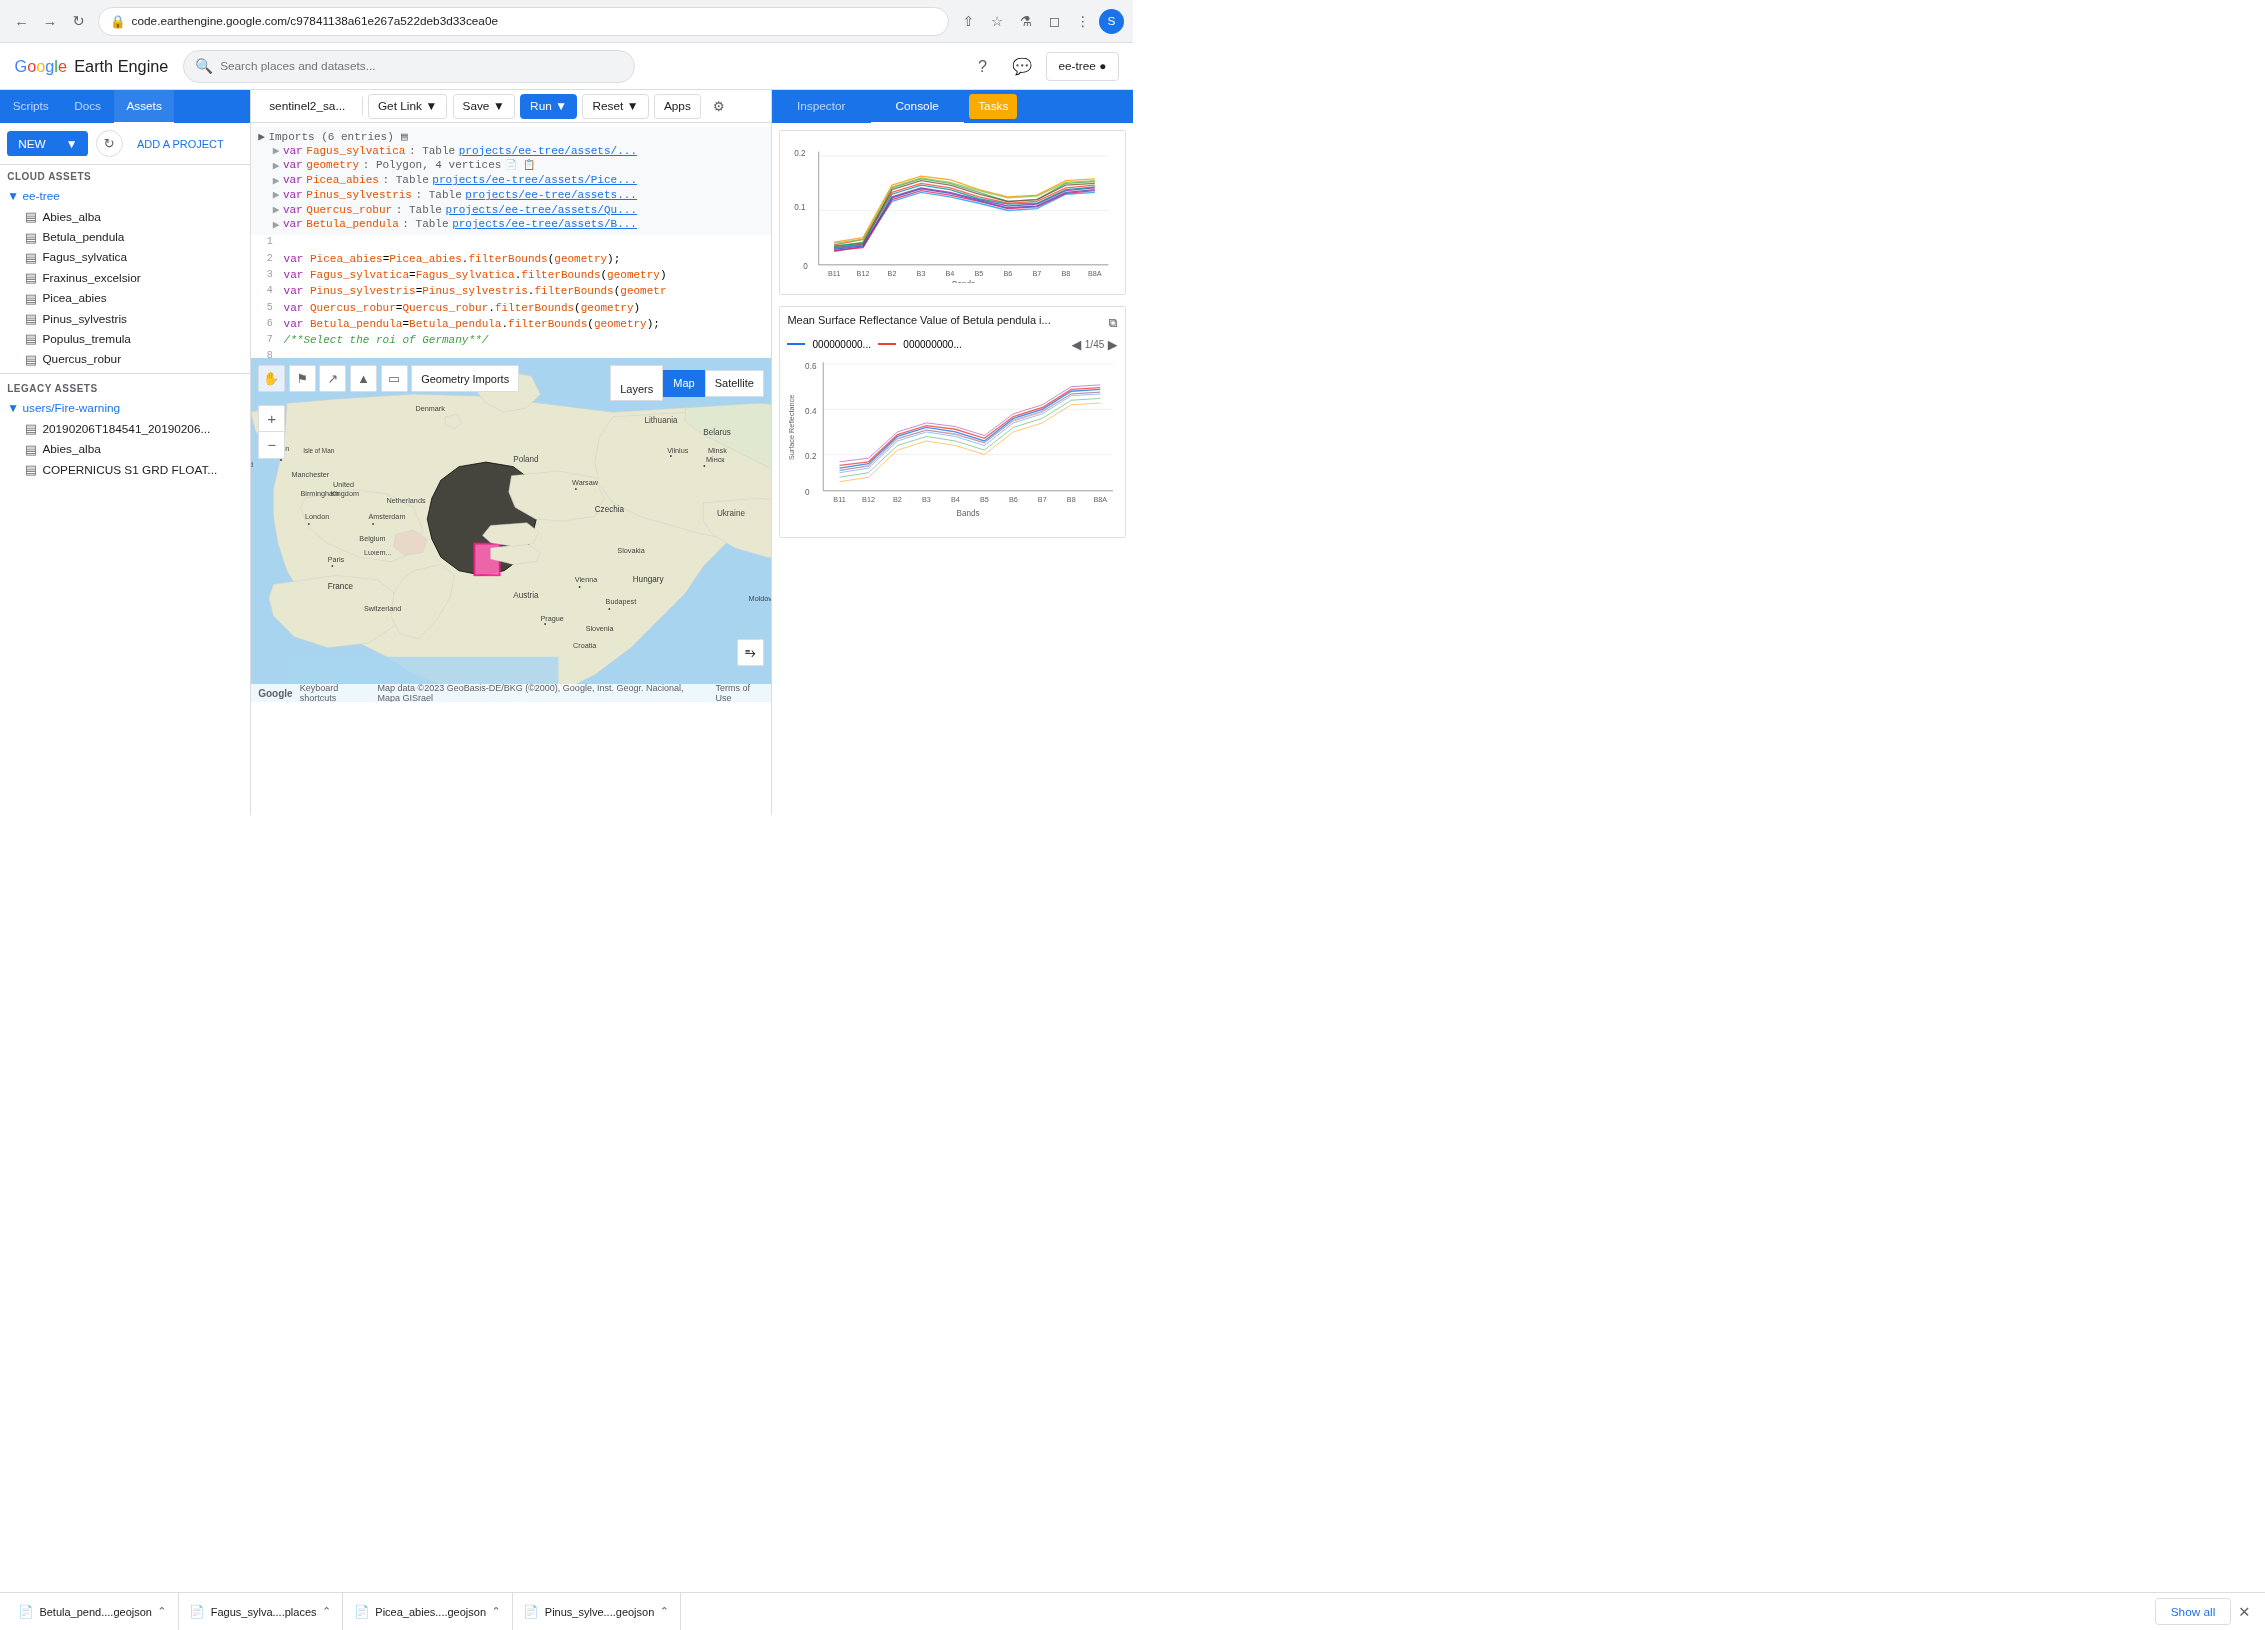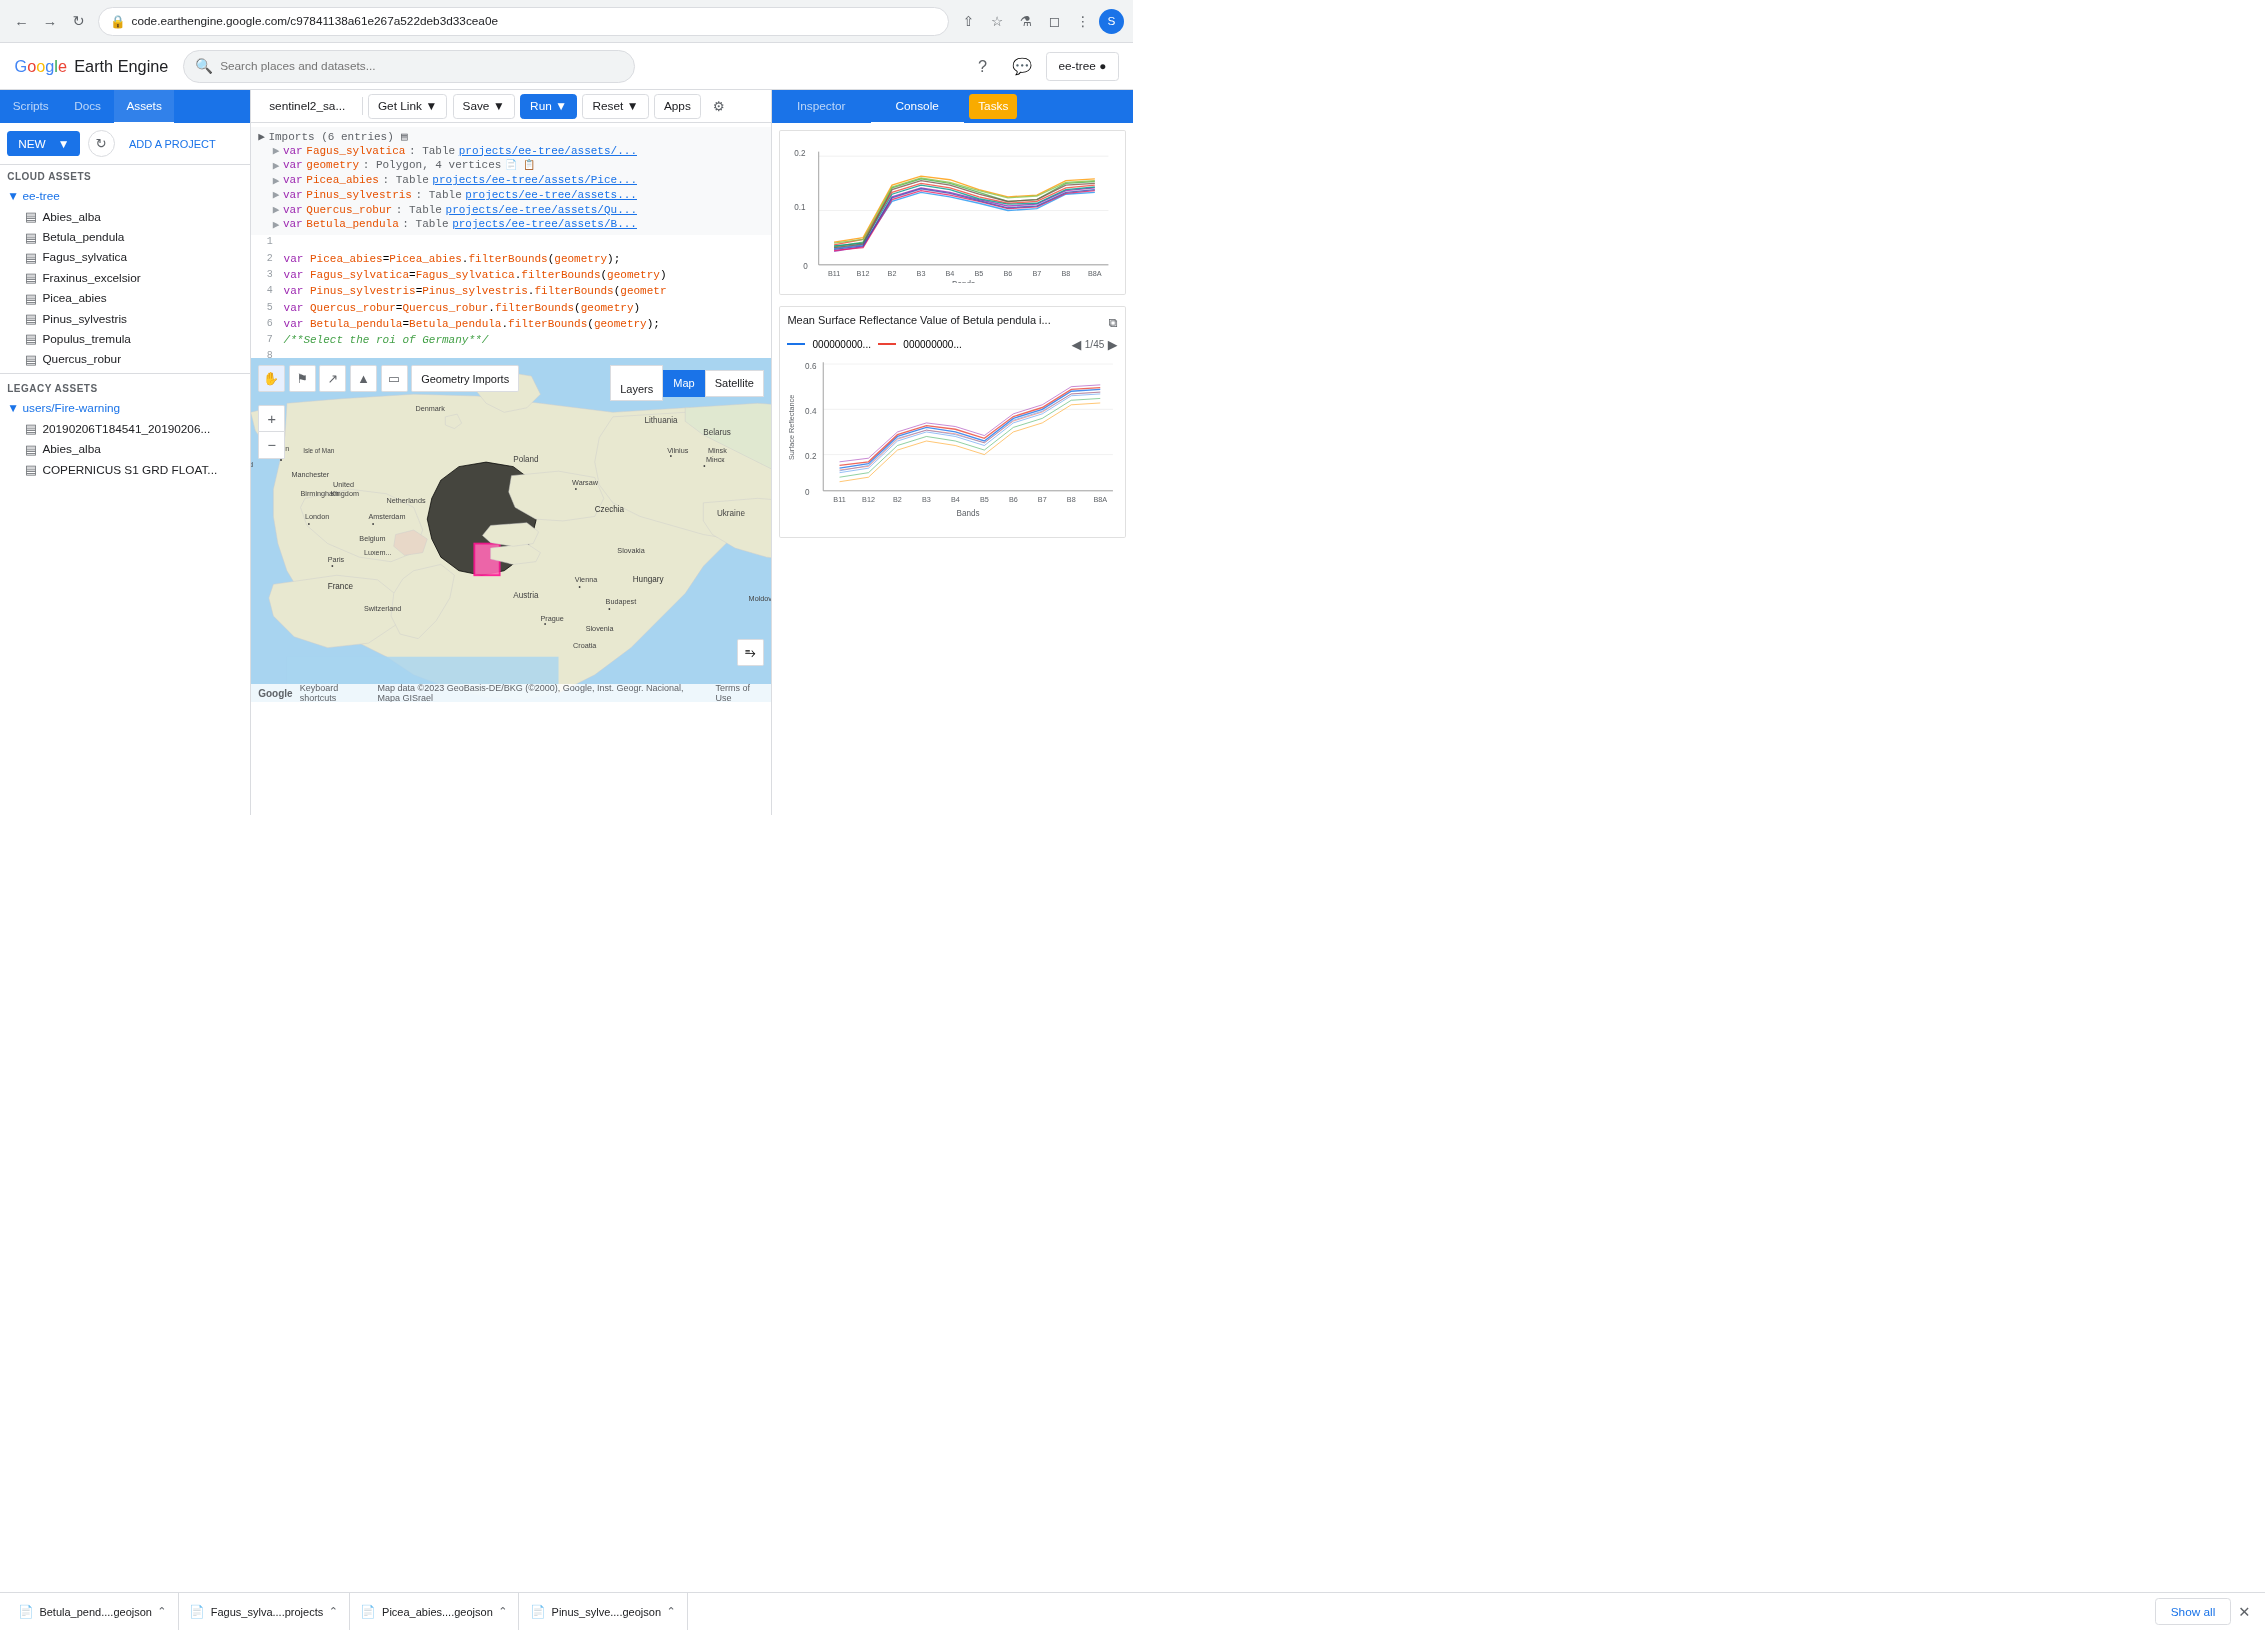--- a/index.html
+++ b/index.html
@@ -166,21 +166,21 @@
       border-bottom: 0.9px solid #dadce0;
     }
     .new-btn {
       background: #1a73e8;
       color: white;
       border: none;
       border-radius: 3.6px;
       padding: 5.4px 11px;
       cursor: pointer;
       font-size: 11.8px;
-      display: flex; align-items: center; gap: 12px;
+      display: flex; align-items: center; gap: 20px;
     }
     .refresh-btn {
       width: 27px; height: 27px;
       border: 0.9px solid #dadce0;
       border-radius: 50%;
       background: #fff;
       cursor: pointer;
       display: flex; align-items: center; justify-content: center;
       color: #5f6368;
     }
@@ -1056,21 +1056,21 @@
 </div>
 
 <div class="bottom-bar">
   <div class="download-tab">
     <span class="doc-icon">📄</span>
     <span>Betula_pend....geojson</span>
     <span class="chevron">⌃</span>
   </div>
   <div class="download-tab">
     <span class="doc-icon">📄</span>
-    <span>Fagus_sylva....projects</span>
+    <span>Fagus_sylva....places</span>
     <span class="chevron">⌃</span>
   </div>
   <div class="download-tab">
     <span class="doc-icon">📄</span>
     <span>Picea_abies....geojson</span>
     <span class="chevron">⌃</span>
   </div>
   <div class="download-tab">
     <span class="doc-icon">📄</span>
     <span>Pinus_sylve....geojson</span>

